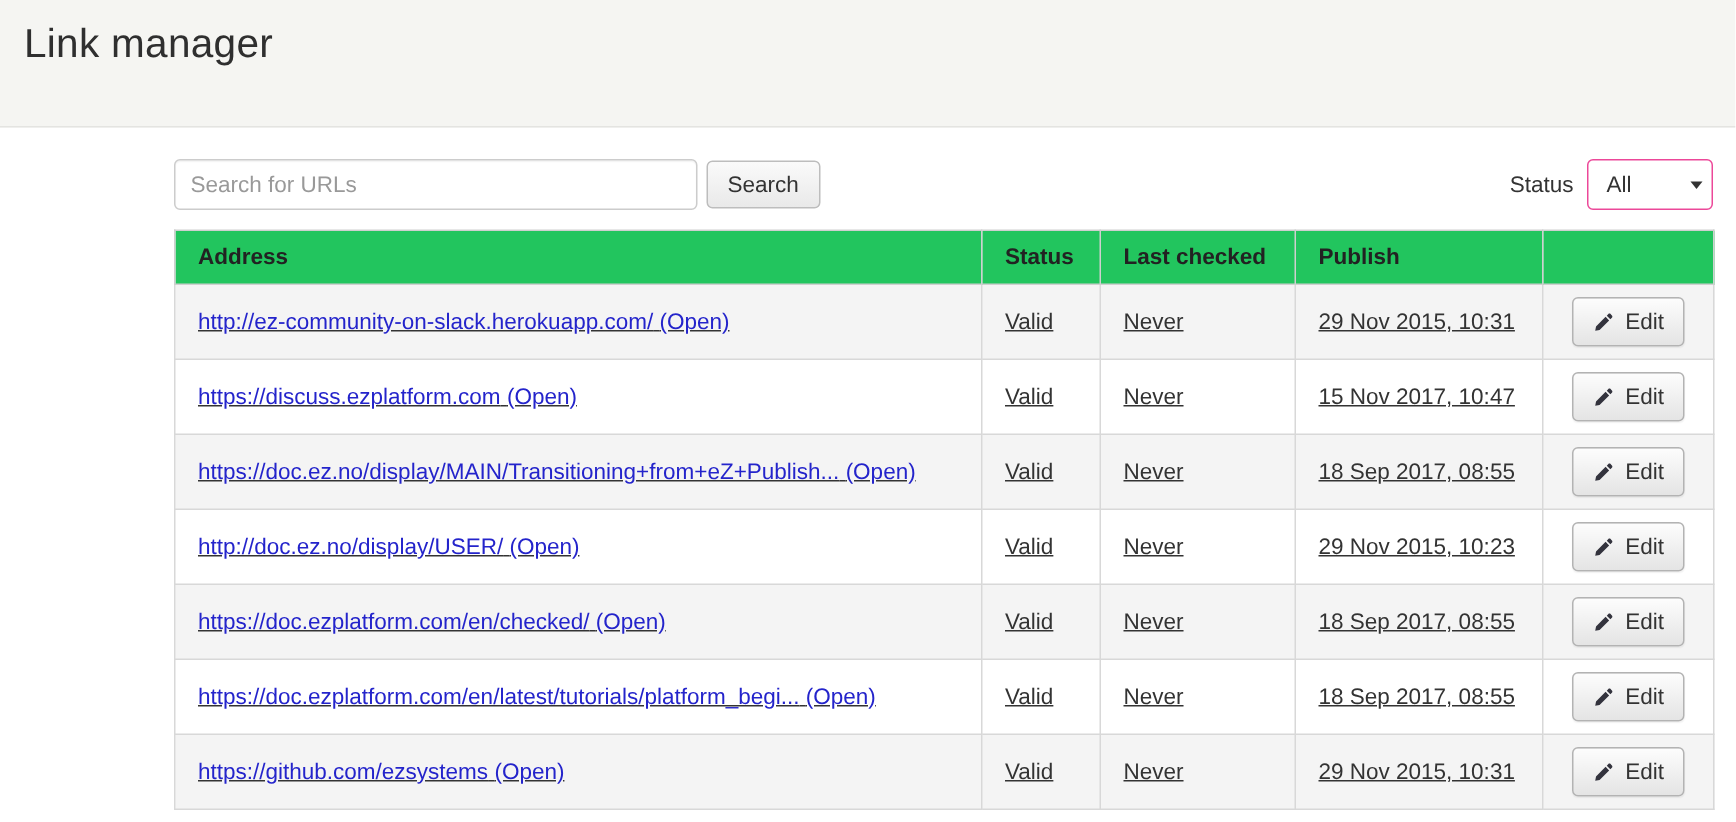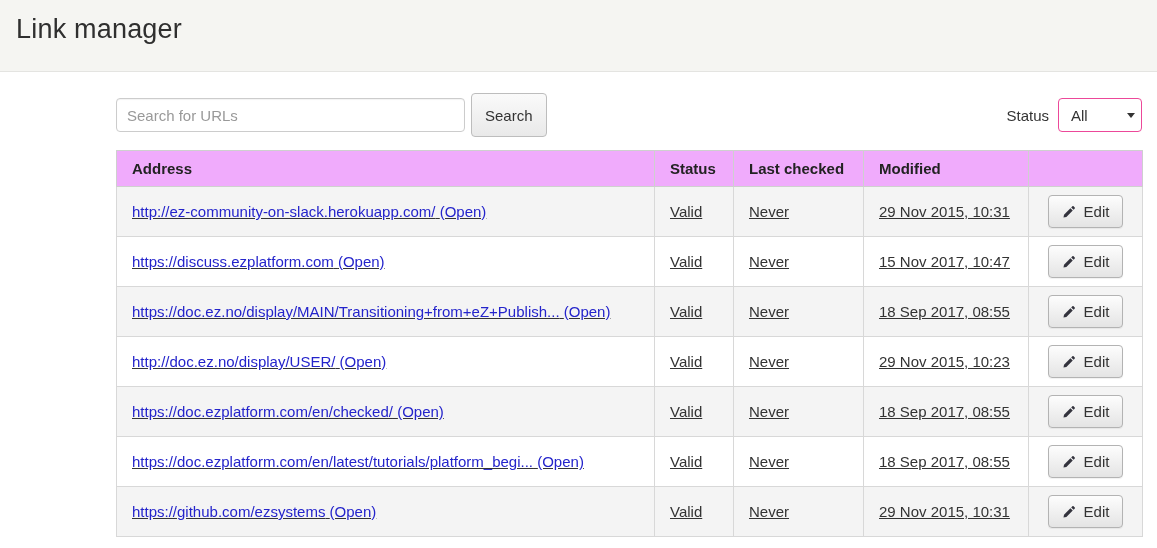--- a/index.html
+++ b/index.html
@@ -5,21 +5,21 @@
   * { margin: 0; padding: 0; box-sizing: border-box; }
   html, body {
     width: 1157px; height: 548px;
     background: #fff;
     font-family: "Liberation Sans", "DejaVu Sans", sans-serif;
     color: #333;
     overflow: hidden;
   }
   
   .header-band {
-    height: 72px;
+    height: 85px;
     background: #f5f5f2;
     border-bottom: 1px solid #e4e4e1;
     padding: 14px 16px 0 16px;
   }
   .page-title {
     font-size: 27px;
     font-weight: 400;
     color: #2f2f2f;
     letter-spacing: 0.2px;
   }
@@ -38,21 +38,21 @@
     padding: 0 10px;
     font-size: 15px;
     font-family: inherit;
     color: #15803d;
     box-shadow: inset 0 1px 1px rgba(0,0,0,0.05);
     outline: none;
   }
   .search-input::placeholder { color: #999; opacity: 1; }
   .search-btn {
     margin-left: 6px;
-    height: 44px;
+    height: 32px;
     padding: 0 13px;
     font-size: 15px;
     font-family: inherit;
     color: #333;
     background: linear-gradient(#fafafa, #e9e9e9);
     border: 1px solid #bdbdbd;
     border-radius: 4px;
     cursor: pointer;
   }
   .toolbar-spacer { flex: 1; }
@@ -84,21 +84,21 @@
     table-layout: fixed;
     font-size: 15px;
   }
   table, th, td { border: 1px solid #d8d8d8; }
   col.c-address { width: 538px; }
   col.c-status { width: 79px; }
   col.c-checked { width: 130px; }
   col.c-modified { width: 165px; }
   col.c-edit { width: 114px; }
   th {
-    background: #f0abfc;
+    background: #22c55e;
     text-align: left;
     font-weight: 700;
     color: #222;
     padding: 9px 15px;
     border-color: #cfcfcf;
   }
   td { padding: 15px; color: #333; vertical-align: middle; text-decoration: underline; }
   tbody tr:nth-child(odd) { background: #f4f4f4; }
   tbody tr:nth-child(even) { background: #ffffff; }
   td.addr a {
@@ -152,21 +152,21 @@
         <col class="c-status">
         <col class="c-checked">
         <col class="c-modified">
         <col class="c-edit">
     </colgroup>
     <thead>
       <tr>
         <th>Address</th>
         <th>Status</th>
         <th>Last checked</th>
-        <th>Modified</th>
+        <th>Publish</th>
         <th></th>
       </tr>
     </thead>
     <tbody>
   <tr>
     <td class="addr">
       <a>http://ez-community-on-slack.herokuapp.com/</a>
       <a>(Open)</a>
     </td>
     <td>Valid</td>

